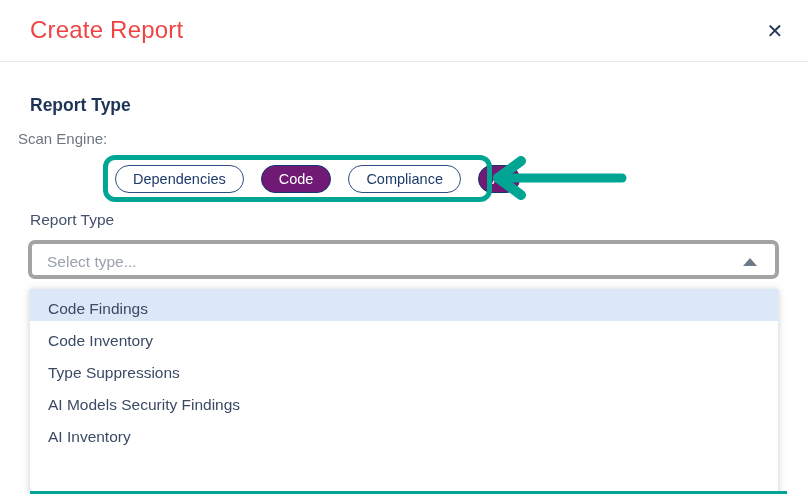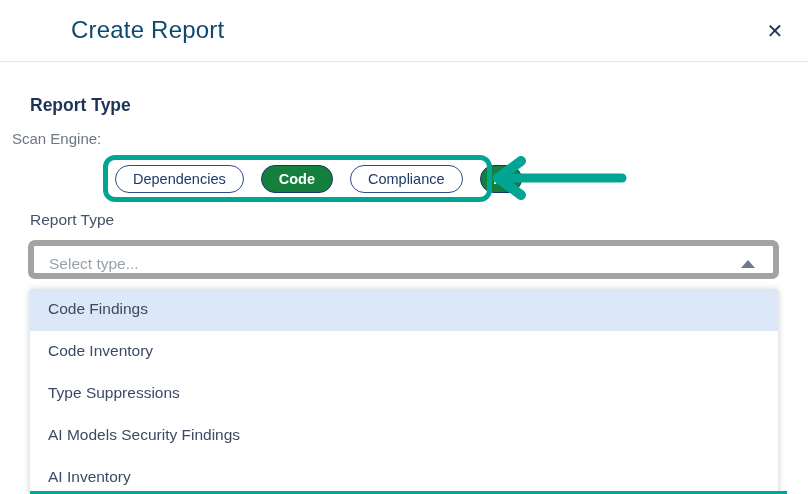--- a/index.html
+++ b/index.html
@@ -8,48 +8,48 @@
     font-family:"Liberation Sans",sans-serif;overflow:hidden;
     -webkit-font-smoothing:antialiased;
   }
   
   .modal-header{
     position:absolute;left:0;top:0;width:808px;height:62px;
     border-bottom:1px solid #e7e8ea;box-sizing:border-box;
   }
   .modal-title{
     position:absolute;left:30px;top:16px;
-    font-size:24px;font-weight:500;color:#0c4a6e;letter-spacing:.2px;margin-left:41px;
+    font-size:24px;font-weight:500;color:#ef4444;letter-spacing:.2px;
   }
   .close-btn{
     position:absolute;right:20px;top:18px;width:26px;height:26px;
     font-size:20px;color:#253858;text-align:center;line-height:26px;
     cursor:pointer;user-select:none;
   }
   
   .section-heading{
     position:absolute;left:30px;top:95px;
     font-size:17.5px;font-weight:700;color:#1c3257;
   }
   .scan-engine-label{
-    position:absolute;left:12px;top:130px;
+    position:absolute;left:18px;top:130px;
     font-size:15px;color:#6e7682;
   }
   
   .pills-row{
     position:absolute;left:115px;top:165px;height:28px;
     display:flex;align-items:center;gap:17px;
   }
   .pill{
     display:inline-flex;align-items:center;justify-content:center;
     height:28px;padding:4px 17px;border-radius:14px;box-sizing:border-box;
     font-size:14.5px;cursor:pointer;white-space:nowrap;
   }
   .pill.outlined{border:1.5px solid #2c4c86;color:#1d3a6b;background:#ffffff;}
-  .pill.filled{background:#15803d;color:#ffffff;border:1.5px solid #14356f;font-weight:bold;}
+  .pill.filled{background:#701a75;color:#ffffff;border:1.5px solid #14356f;}
   .pill.ai{padding:0 13px;}
   
   .annot-box{
     position:absolute;left:103px;top:155px;width:389px;height:47px;
     box-sizing:border-box;border:5px solid #00a693;border-radius:12px;
     pointer-events:none;
   }
   .annot-arrow{
     position:absolute;left:493px;top:156px;width:140px;height:44px;
     pointer-events:none;
@@ -58,40 +58,40 @@
     position:absolute;left:30px;bottom:0;width:757px;height:3px;
     background:#00a693;z-index:6;pointer-events:none;
   }
   
   .field-label{
     position:absolute;left:30px;top:211px;
     font-size:15.5px;color:#44516b;
   }
   .select-box{
     position:absolute;left:28px;top:240px;width:751px;height:39px;
-    box-sizing:border-box;border:6px solid #a3a3a3;border-radius:7px;
+    box-sizing:border-box;border:4px solid #a3a3a3;border-radius:7px;
     background:#ffffff;cursor:pointer;
   }
   .select-placeholder{
     position:absolute;left:15px;top:9px;
     font-size:15.5px;color:#99a1ac;
   }
   .caret-up{
     position:absolute;right:18px;top:14px;width:0;height:0;
     border-left:7px solid transparent;border-right:7px solid transparent;
     border-bottom:8px solid #6e7a88;
   }
   
   .dropdown-panel{
     position:absolute;left:30px;top:289px;width:748px;bottom:0;
     background:#ffffff;box-shadow:0 1px 7px rgba(60,64,70,.28);
     z-index:5;
   }
   .dropdown-option{
-    height:42px;line-height:39px;padding-left:18px;
+    height:32px;line-height:39px;padding-left:18px;
     font-size:15.5px;color:#3b4a64;cursor:pointer;white-space:nowrap;
   }
   .dropdown-option.highlighted{background:#dce8f7;}
 </style>
 </head>
 <body>
 
 <div class="modal-header">
   <div class="modal-title">Create Report</div>
   <div class="close-btn">✕</div>

